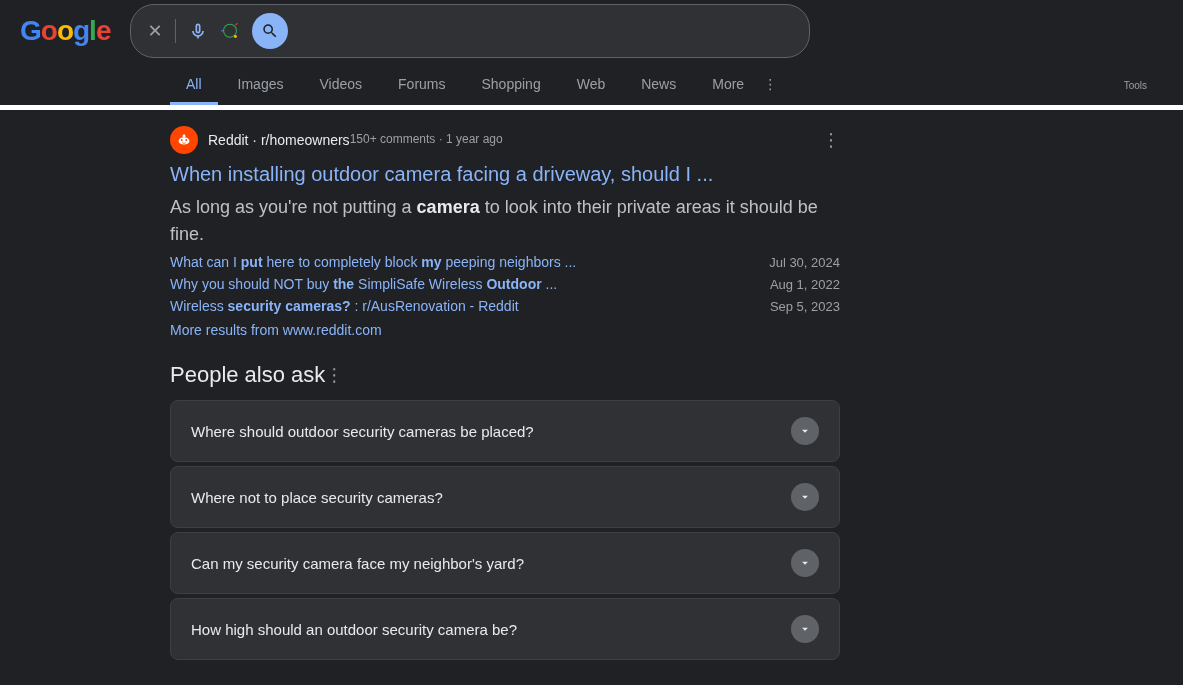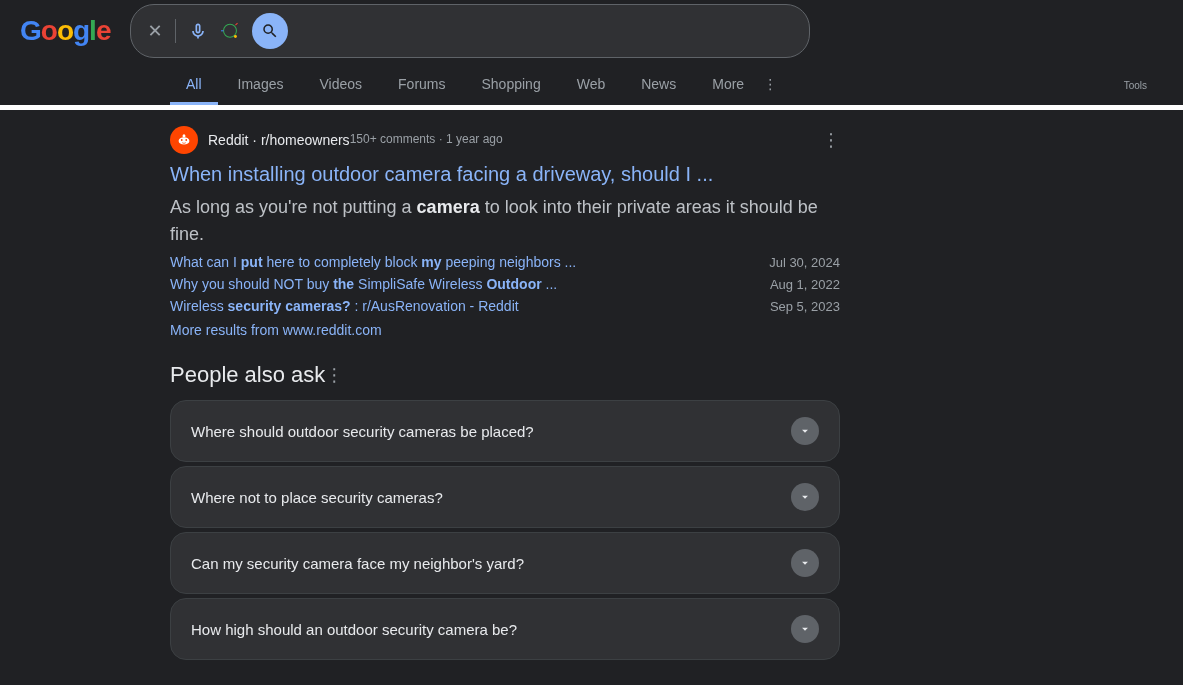--- a/index.html
+++ b/index.html
@@ -254,21 +254,21 @@
       color: #9aa0a6;
       font-size: 18px;
     }
 
     .paa-item {
       display: flex;
       align-items: center;
       justify-content: space-between;
       background: #303134;
       border: 1px solid #3c4043;
-      border-radius: 16px;
+      border-radius: 8px;
       padding: 16px 20px;
       margin-bottom: 4px;
       cursor: pointer;
       max-width: 680px;
     }
 
     .paa-question {
       color: #e8eaed;
       font-size: 15px;
     }

